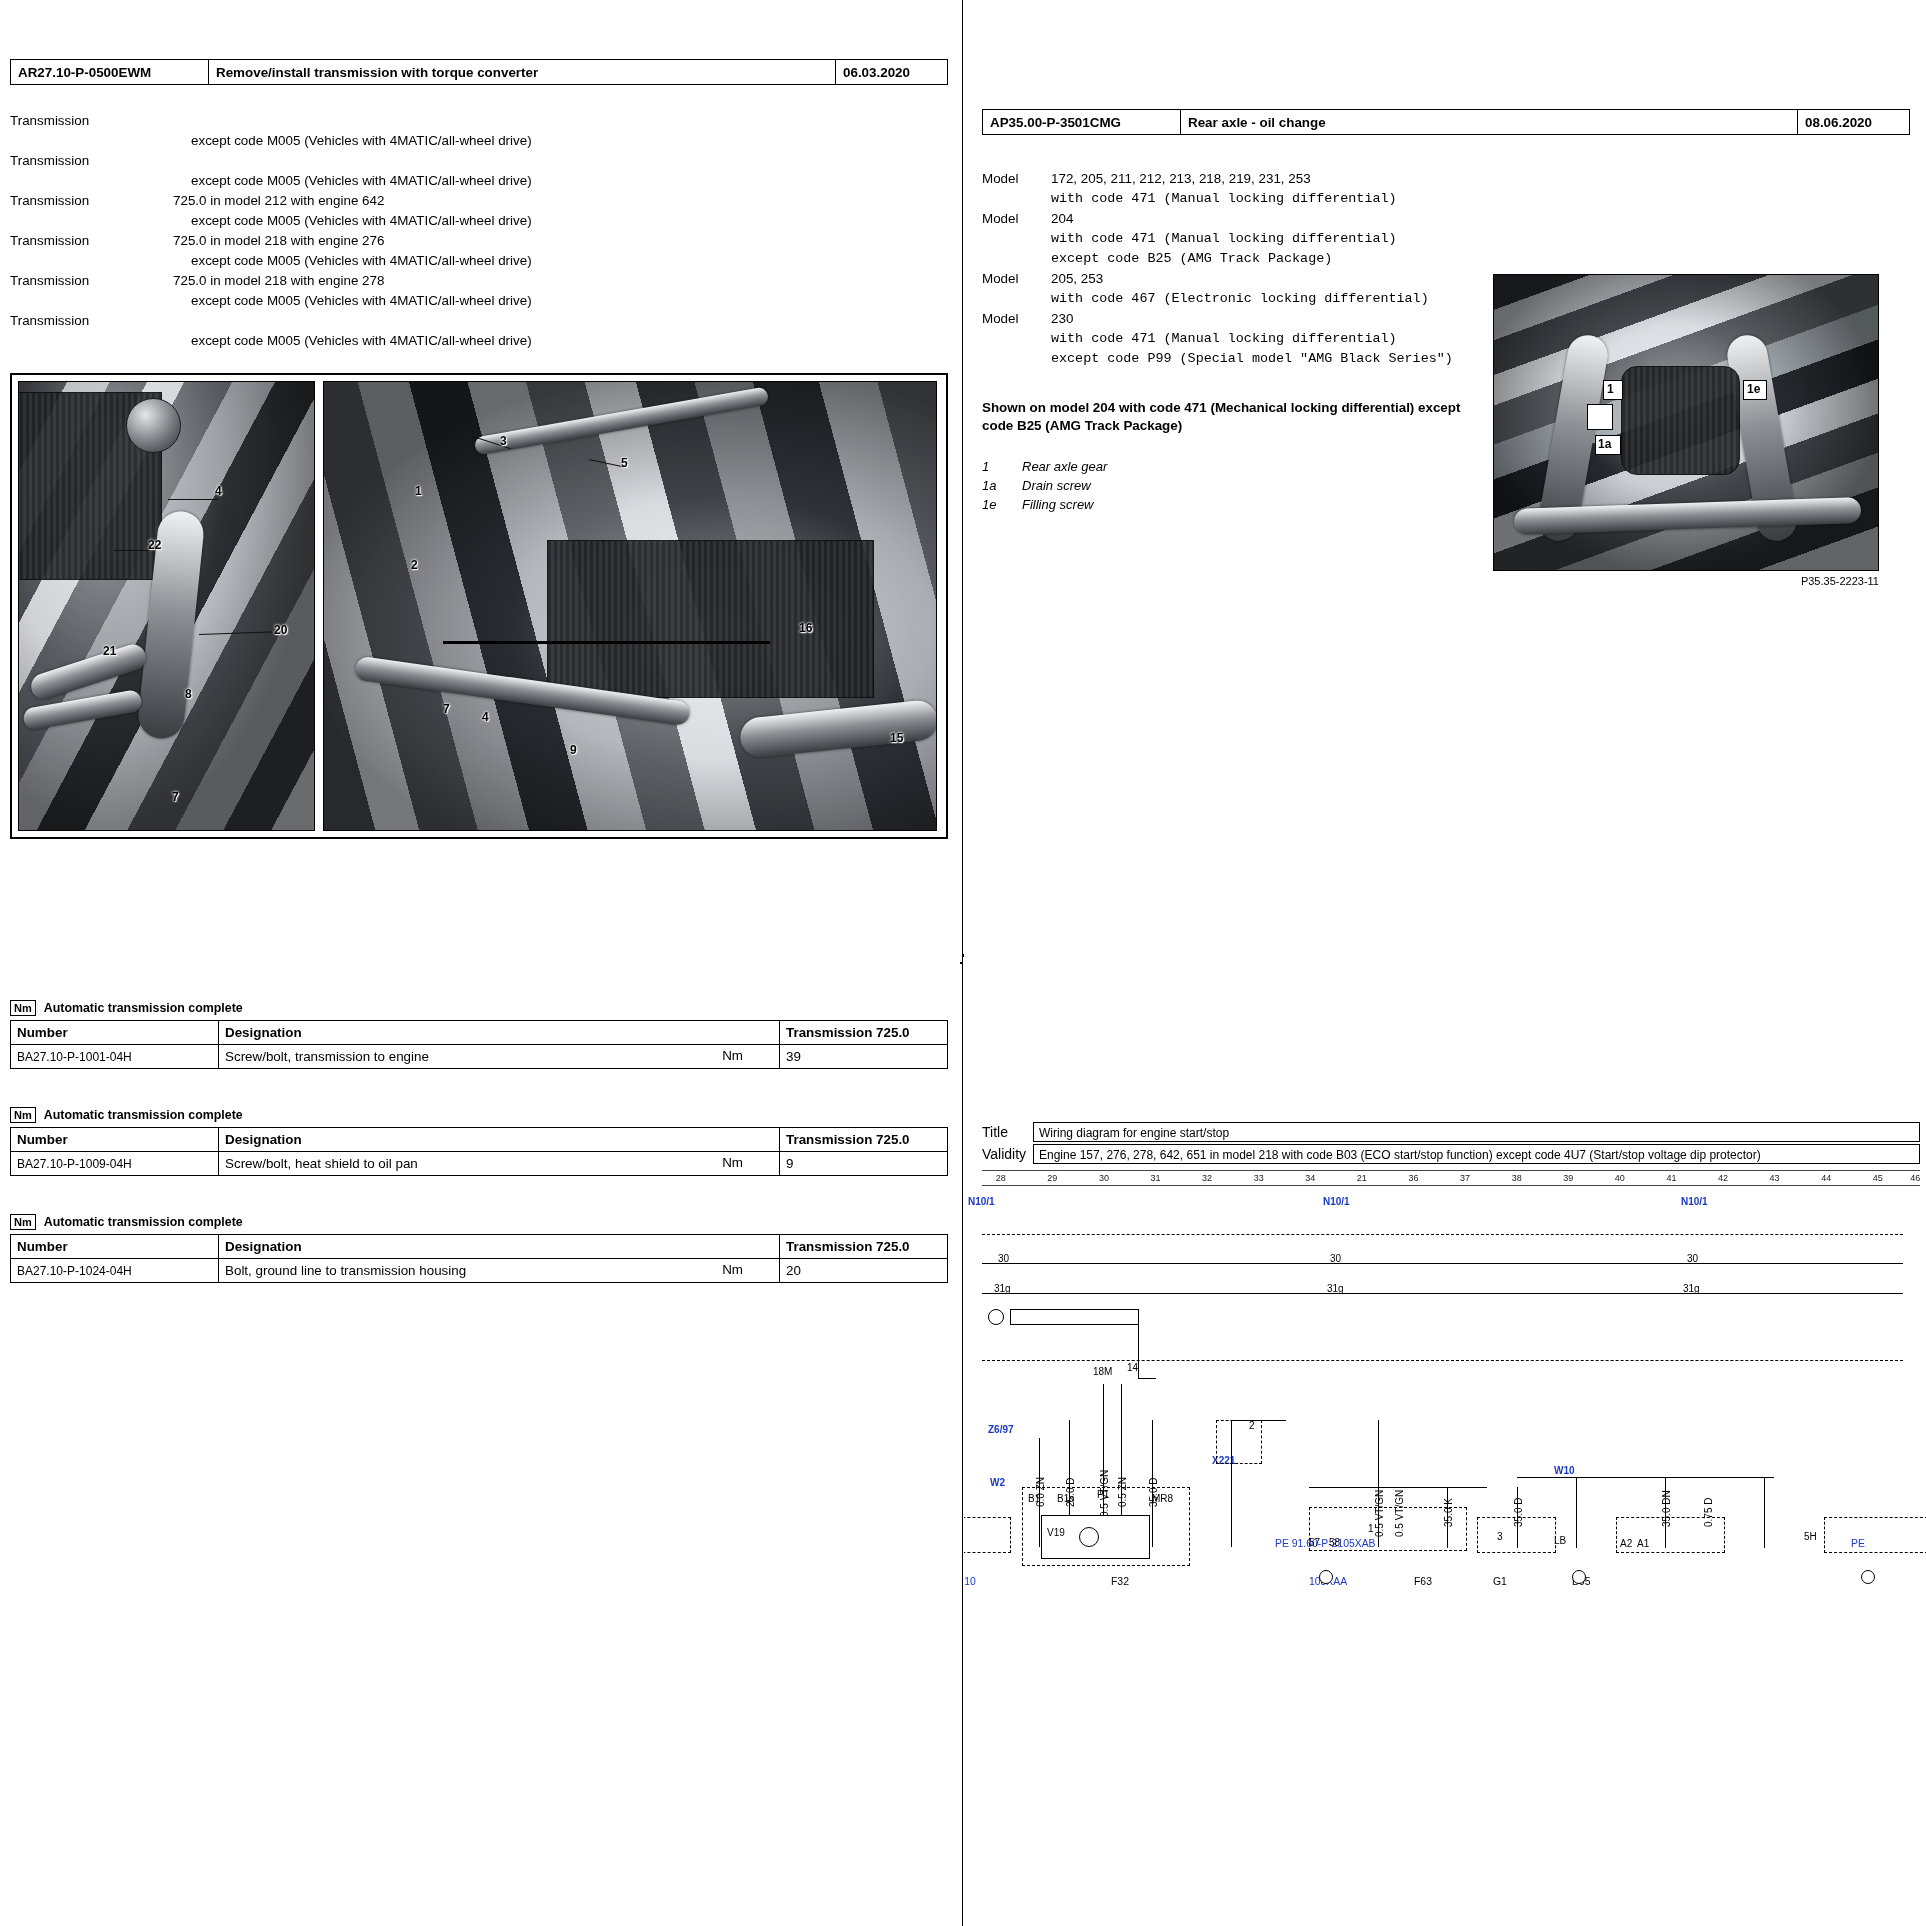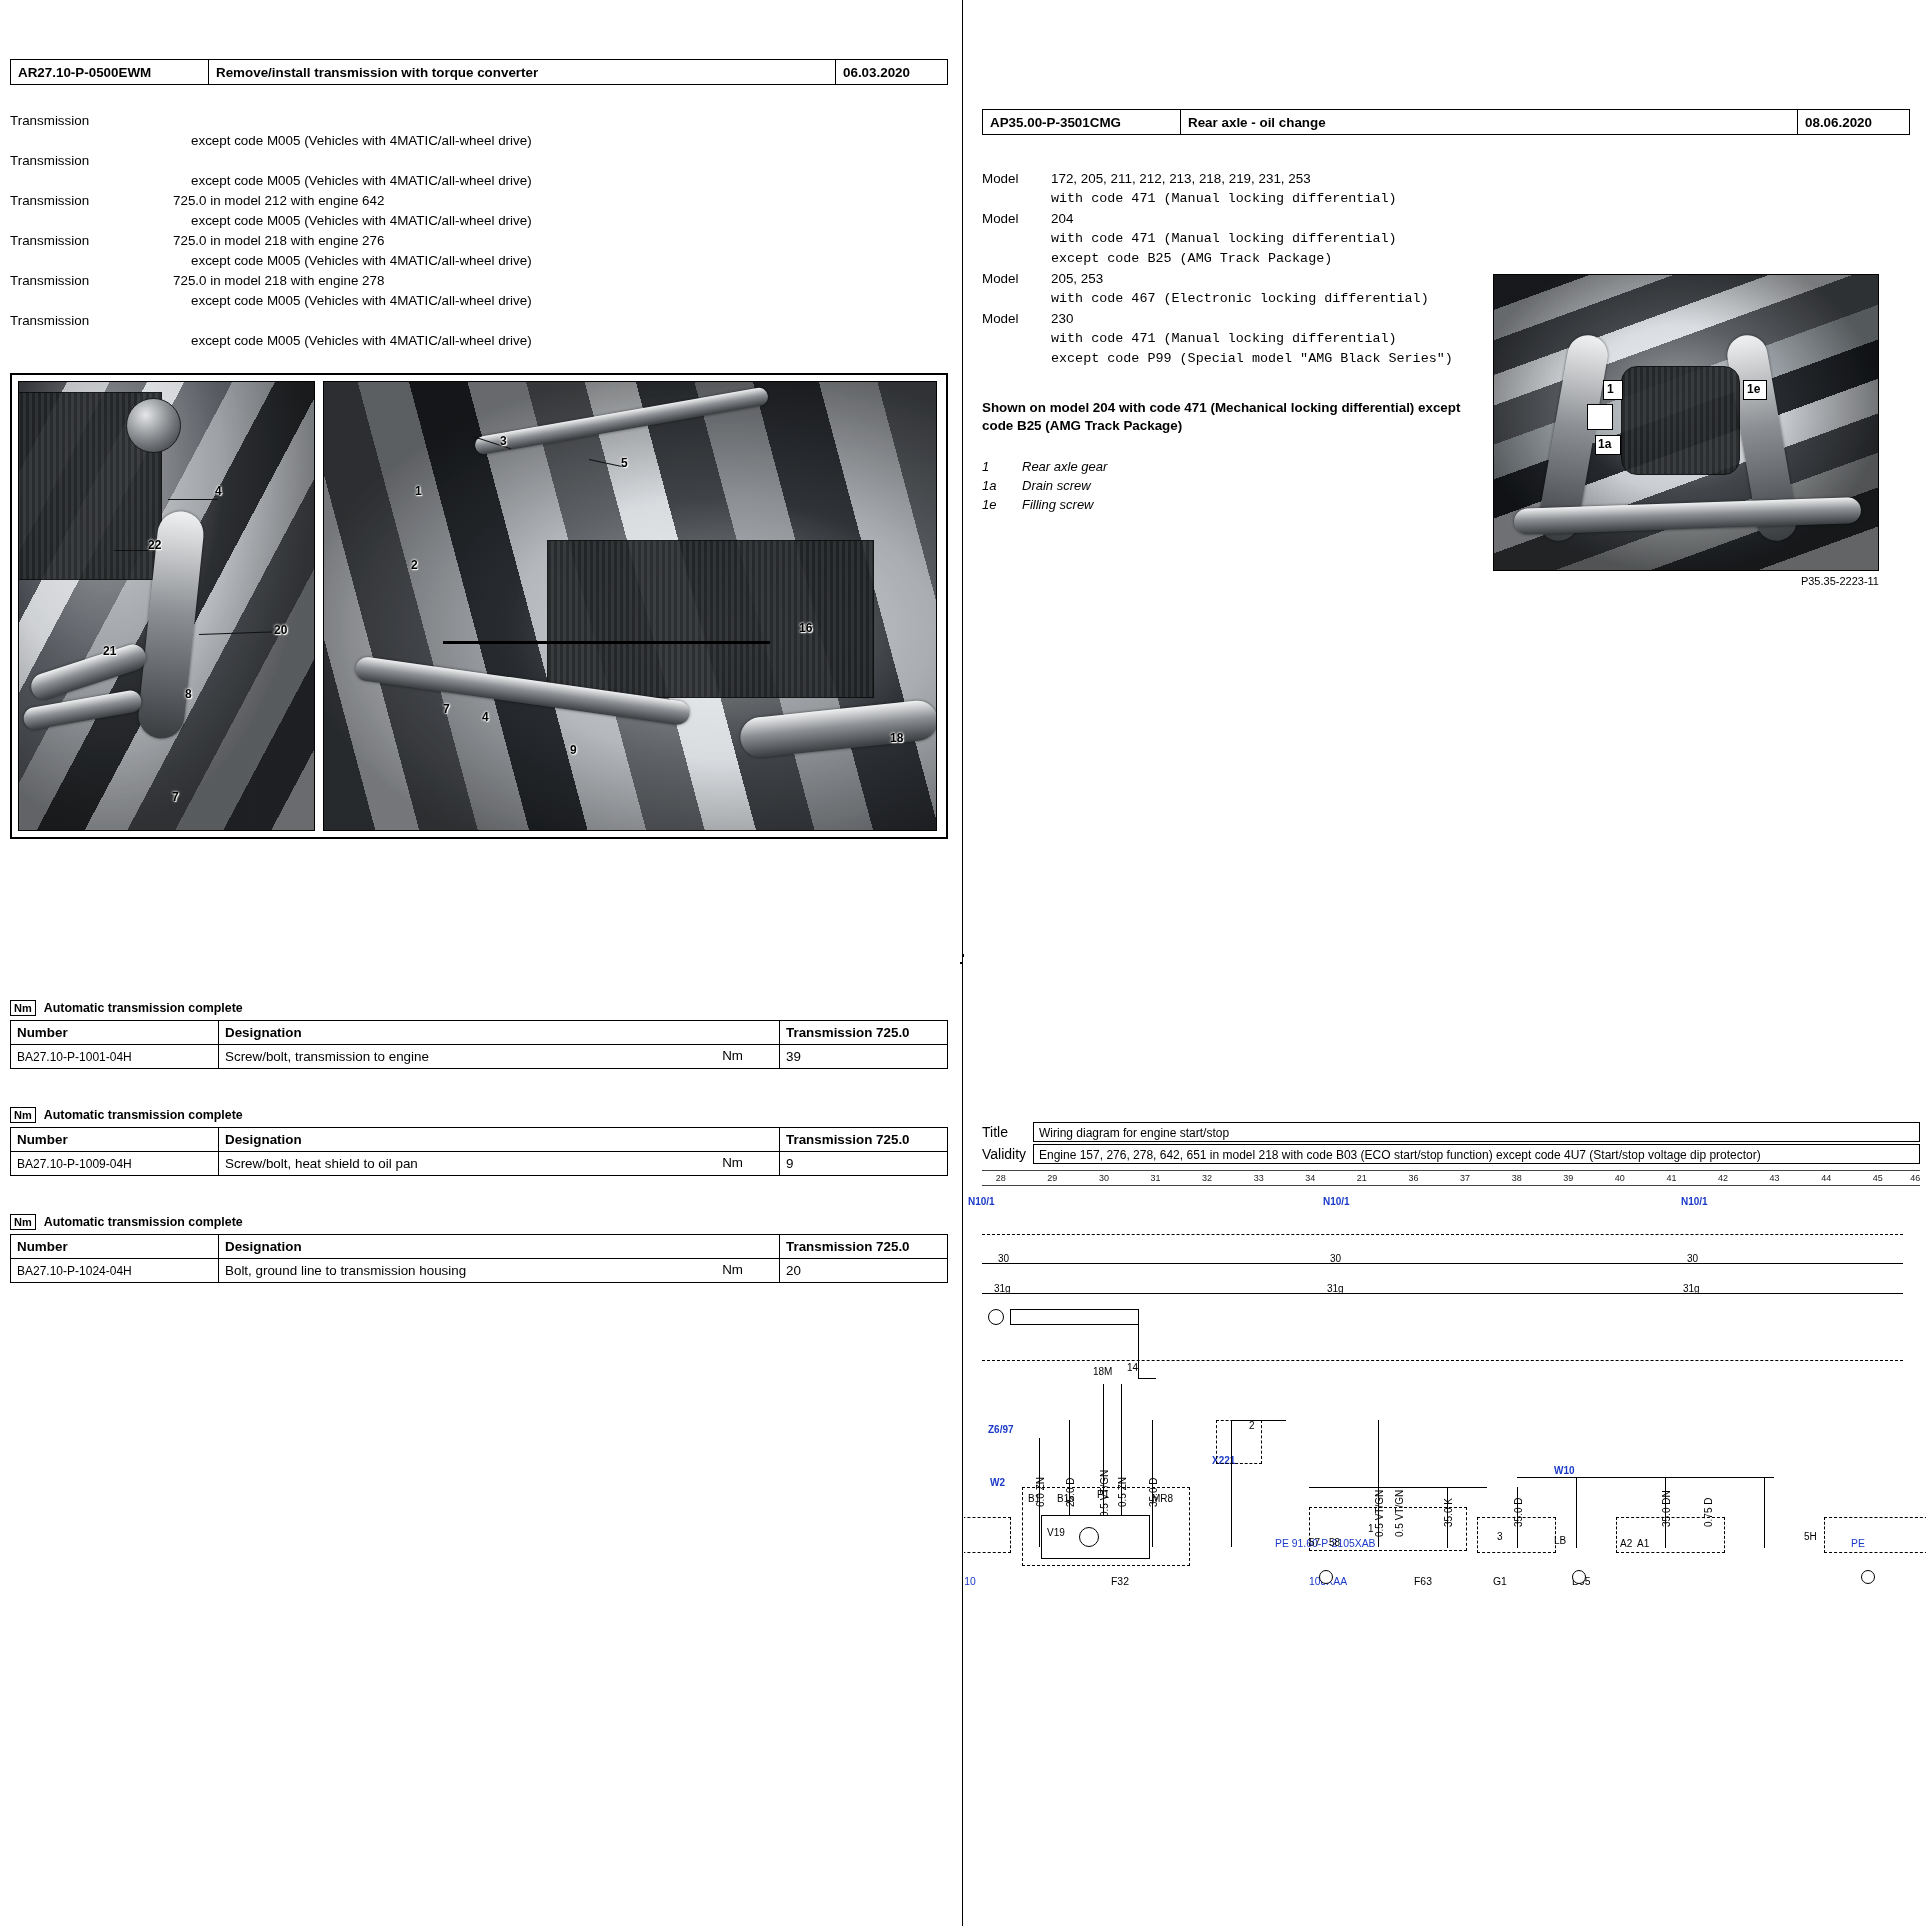--- a/index.html
+++ b/index.html
@@ -274,21 +274,21 @@
       <div class="cline" style="left:265px; top:77px; width:36px; transform:rotate(12deg);"></div>
       <div class="cline" style="left:119px; top:259px; width:327px; height:3px; background:#000;"></div>
       <div class="callout" style="left:176px; top:52px;">3</div>
       <div class="callout" style="left:297px; top:74px;">5</div>
       <div class="callout" style="left:91px;  top:102px;">1</div>
       <div class="callout" style="left:87px;  top:176px;">2</div>
       <div class="callout" style="left:475px; top:239px;">16</div>
       <div class="callout" style="left:119px; top:320px;">7</div>
       <div class="callout" style="left:158px; top:328px;">4</div>
       <div class="callout" style="left:246px; top:361px;">9</div>
-      <div class="callout" style="left:566px; top:349px;">18</div>
+      <div class="callout" style="left:566px; top:349px;">15</div>
     </div>
 
   </div>
 </div>
 
 <div class="quad" id="q-bl" style="padding:36px 14px 0 10px;">
 
   <div class="nm-group" style="margin-top:0;">
     <div class="nm-head">
       <div class="nm-badge">Nm</div>

